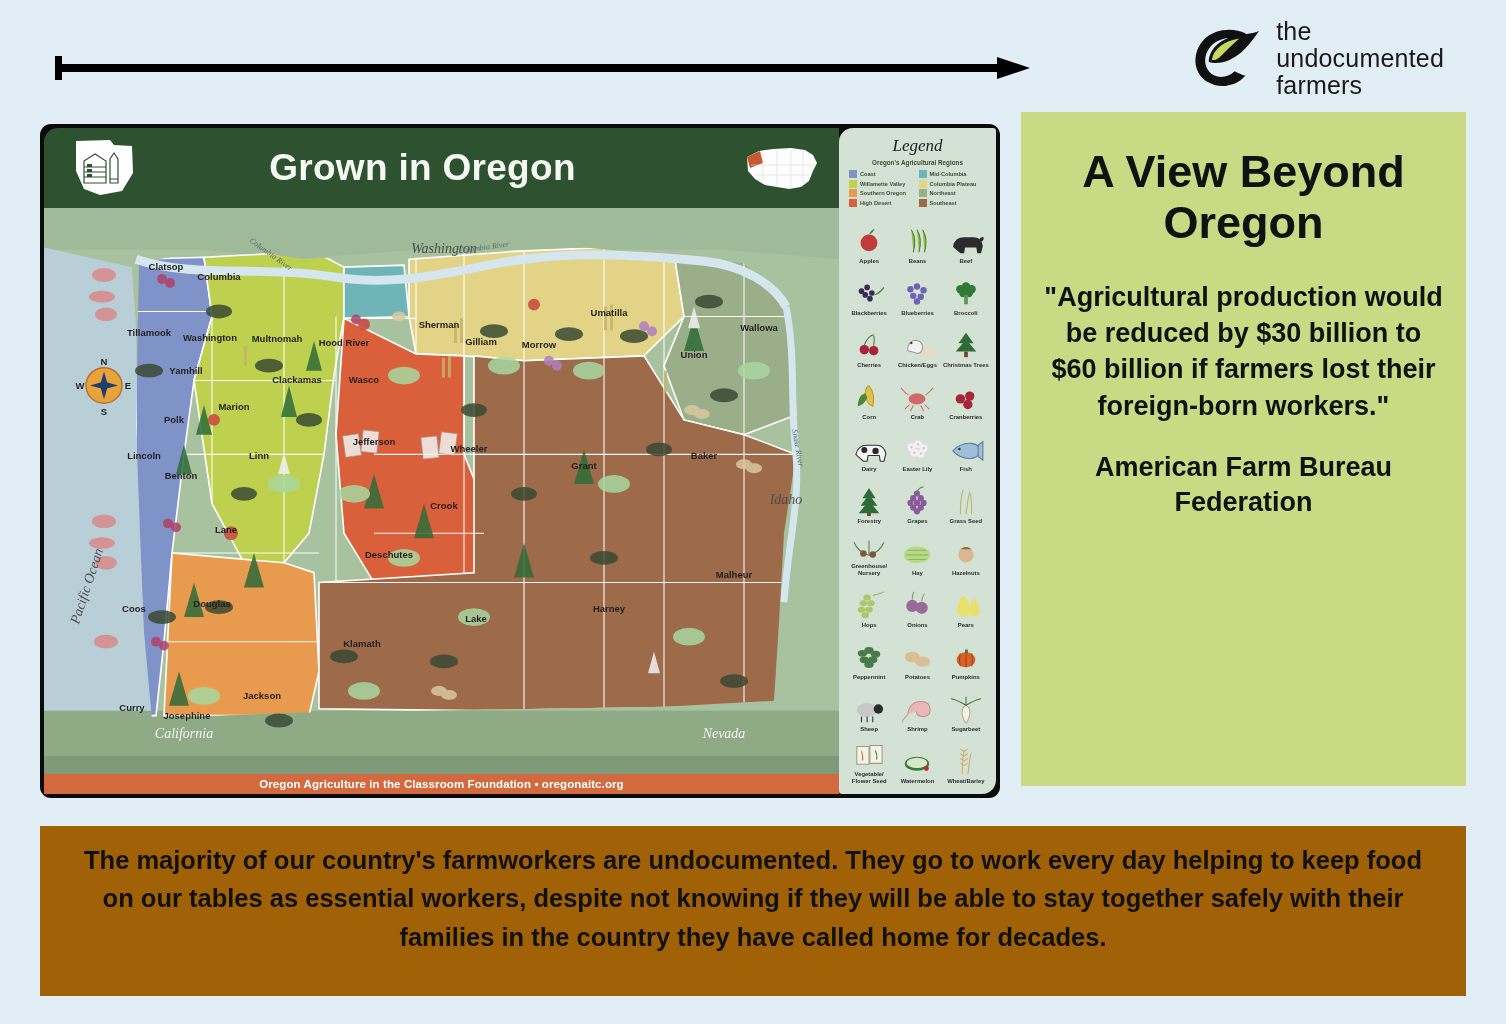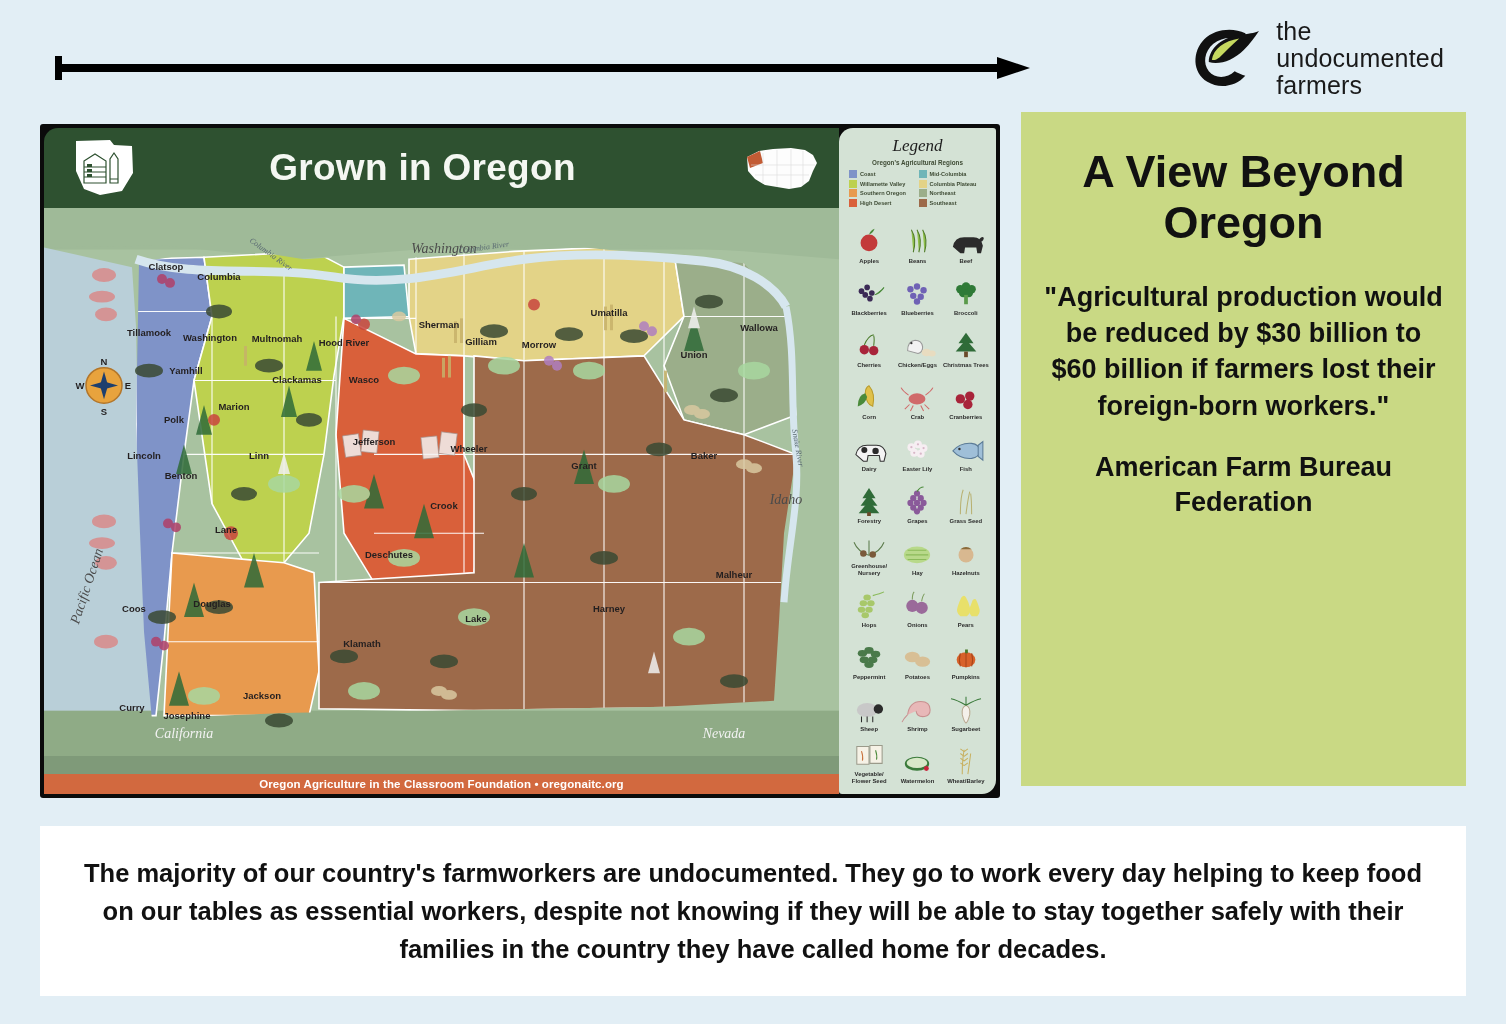--- a/index.html
+++ b/index.html
@@ -15,21 +15,21 @@
   #top-arrow { position: absolute; left: 55px; top: 50px; width: 975px; height: 36px; }
 
   
   #logo { position: absolute; right: 62px; top: 18px; display: flex; align-items: flex-start; gap: 14px; }
   #logo-mark { width: 76px; height: 76px; flex: none; }
   #logo-text { font-size: 25px; line-height: 1.07; color: #1a1a1a; letter-spacing: .2px; }
 
   
   #map-card {
     position: absolute; left: 40px; top: 124px; width: 960px; height: 674px;
-    background: #0b0b0b; border-radius: 3px; overflow: hidden;
+    background: #0b0b0b; border-radius: 11px; overflow: hidden;
   }
   #map-inner { position: absolute; left: 4px; top: 4px; right: 4px; bottom: 4px; background: #0b0b0b; }
 
   
   #map-header {
     position: absolute; left: 0; top: 0; width: 795px; height: 80px;
     background: #2e5130; border-top-left-radius: 14px;
     display: flex; align-items: center;
   }
   #map-header-logo { width: 66px; height: 62px; margin-left: 26px; flex: none; }
@@ -78,21 +78,21 @@
     position: absolute; left: 1021px; top: 112px; width: 445px; height: 674px;
     background: #c9d984; padding: 34px 22px 0; text-align: center;
   }
   #quote-heading { font-size: 45px; font-weight: bold; color: #111; line-height: 1.14; }
   #quote-body { font-size: 27px; font-weight: bold; color: #111; line-height: 1.35; margin-top: 30px; }
   #quote-source { font-size: 27px; font-weight: bold; color: #111; line-height: 1.3; margin-top: 26px; }
 
   
   #bottom-banner {
     position: absolute; left: 40px; top: 826px; width: 1426px; height: 170px;
-    background: #ffffff; display: flex; align-items: center; justify-content: center;
+    background: #a16207; display: flex; justify-content: center;
     padding: 15px 34px;
   }
   #bottom-text { font-size: 25.5px; font-weight: bold; color: #111; line-height: 1.5; text-align: center; }
 </style>
 </head>
 <body>
 
 <svg id="top-arrow" viewBox="0 0 975 36">
   <rect x="0" y="6" width="7" height="24" fill="#000"></rect>
   <rect x="3" y="14" width="945" height="8" fill="#000"></rect>

